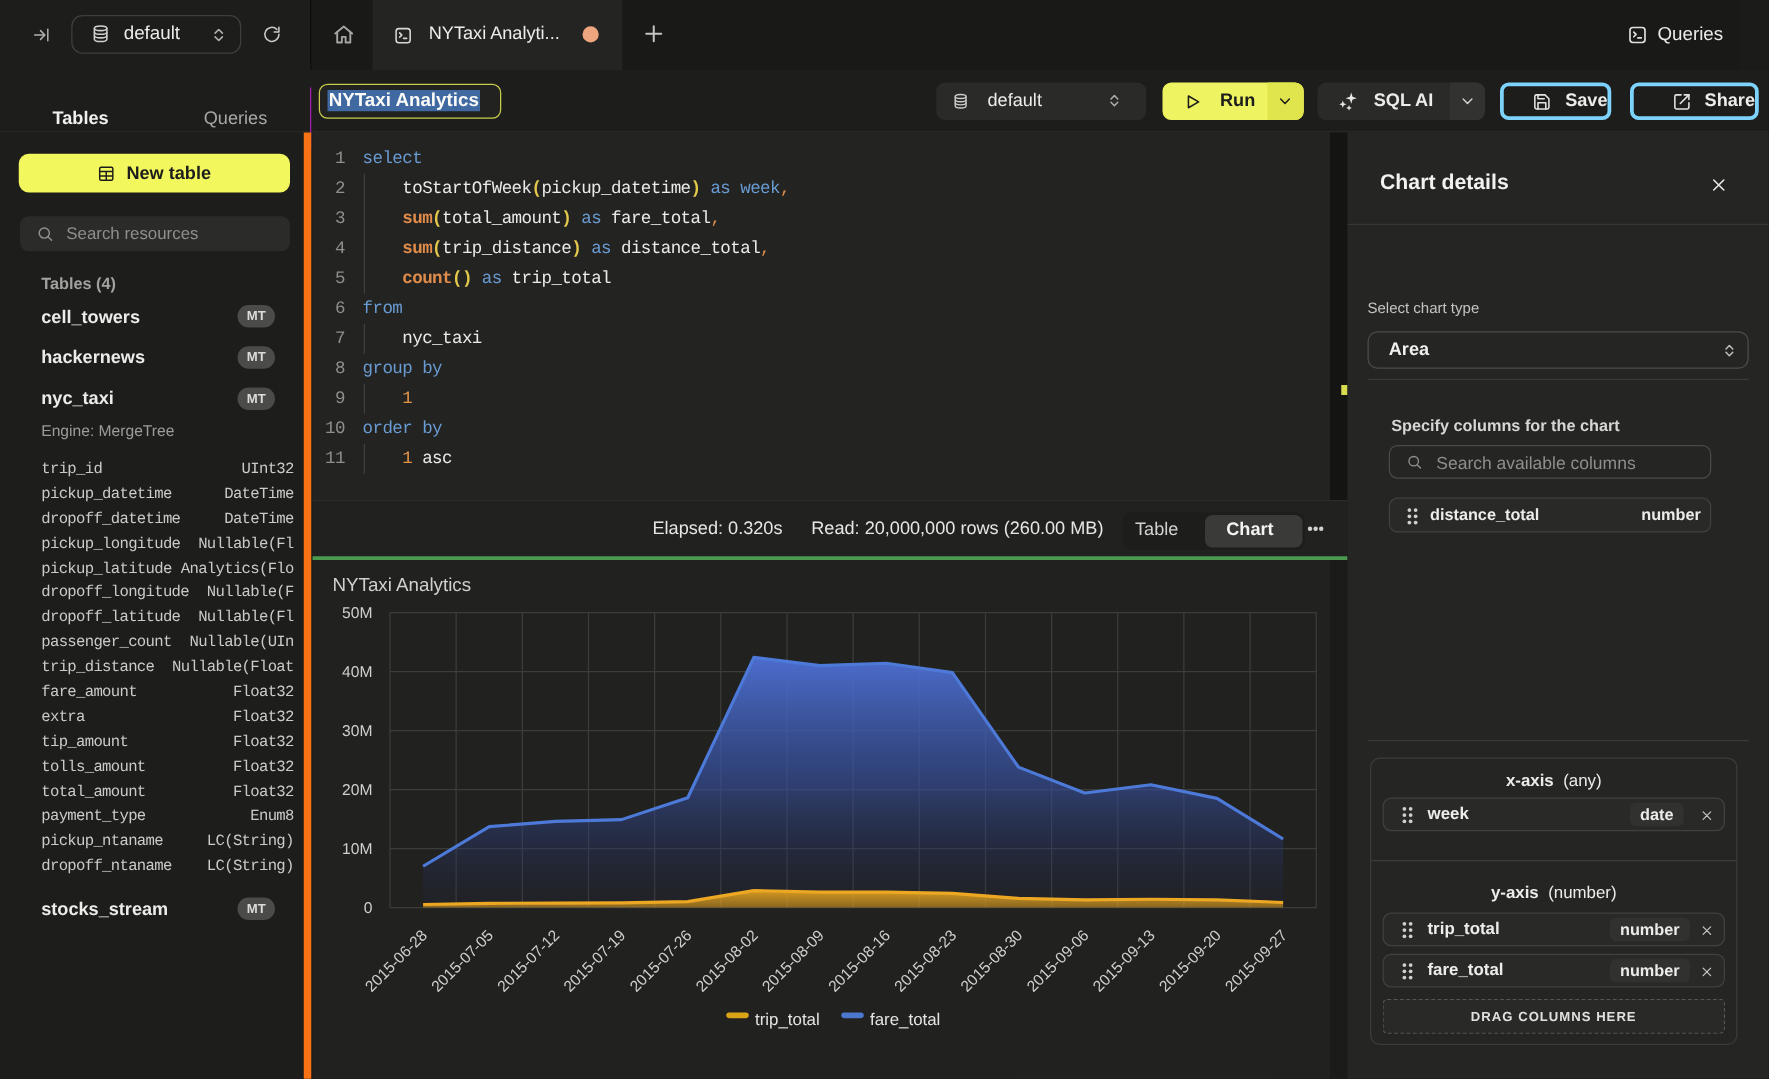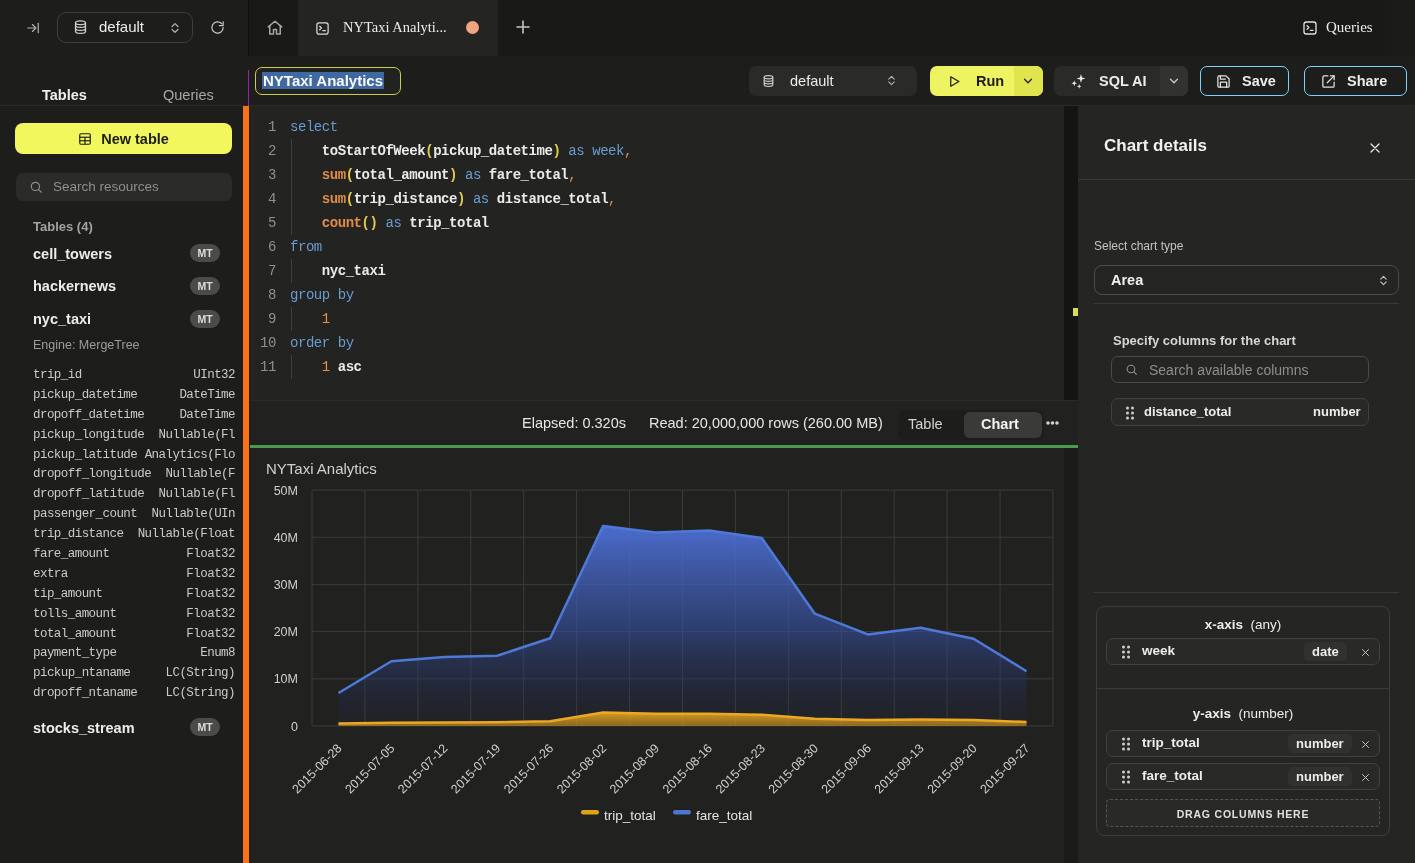--- a/index.html
+++ b/index.html
@@ -2,45 +2,45 @@
 <html><head>
 <meta charset="utf-8">
 <style>
   * { margin:0; padding:0; box-sizing:border-box; }
   html,body { width:1415px; height:863px; overflow:hidden; background:#1b1b19;
     font-family:"Liberation Sans", sans-serif; }
   .abs { position:absolute; }
   svg { display:block; }
 
   
-  #topbar { position:absolute; left:0; top:0; width:1391px; height:56px; background:#191917;font-family:Liberation Serif, serif; }
+  #topbar { position:absolute; left:0; top:0; width:1391px; height:56px; background:#191917; }
   #topbar-left { position:absolute; left:0; top:0; width:249px; height:56px; background:#1d1d1b; border-right:1px solid #0f0f0e; }
   #dd-default { position:absolute; left:57px; top:12px; width:136px; height:31px; border:1px solid #3e3e3c; border-radius:9px; }
   #activetab { position:absolute; left:298px; top:0; width:200px; height:56px; background:#242422; }
 
   
   #row2 { position:absolute; left:0; top:56px; width:1415px; height:50px; background:#1d1d1b; border-bottom:1px solid #2b2b29; }
   #row2-side { position:absolute; left:0; top:14px; width:249px; height:49px; border-right:1px solid #a21caf; }
   .btn { position:absolute; top:10px; height:30px; border-radius:7px; display:flex; align-items:center; font-size:14px; color:#ececea; }
-  .btn-outline { border:1px solid #7dd3fc; }
+  .btn-outline { border:3px solid #7dd3fc;justify-content:flex-end; }
   .btn-fill { background:#2a2a28; }
 
   
   #sidebar { position:absolute; left:0; top:106px; width:249px; height:757px; background:#1d1d1b; border-right:6px solid #f97316; }
 
   
   #editor { position:absolute; left:250px; top:106px; width:814px; height:294px; background:#232321; }
   .codeline { position:absolute; left:0; height:24px; line-height:24px; white-space:pre;
      font-family:"Liberation Mono", monospace; font-size:14px; letter-spacing:-0.45px; }
   .lnum { position:absolute; width:26px; text-align:right; color:#8f8f8d; height:24px; line-height:24px;
      font-family:"Liberation Mono", monospace; font-size:14px; letter-spacing:-0.45px; }
   .k { color:#699bd2; }
   .f { color:#e08c4a; font-weight:bold; }
   .p { color:#e3c84c; font-weight:bold; }
-  .i { color:#eaeae8; font-weight:bold;margin-top:29px; }
+  .i { color:#eaeae8; font-weight:normal;margin-top:29px; }
   .c { color:#e08c4a; }
   .n { color:#e5954a; }
   .guide { position:absolute; width:1px; background:#3f3f3d; left:40.5px; }
 
   
   #results { position:absolute; left:250px; top:400px; width:828px; height:45px; background:#212120; border-top:1px solid #2b2b29; }
   #greenbar { position:absolute; left:250px; top:445px; width:828px; height:3px; background:#4a9b50; }
 
   
   #chart { position:absolute; left:250px; top:448px; width:814px; height:415px; background:#212120; }

